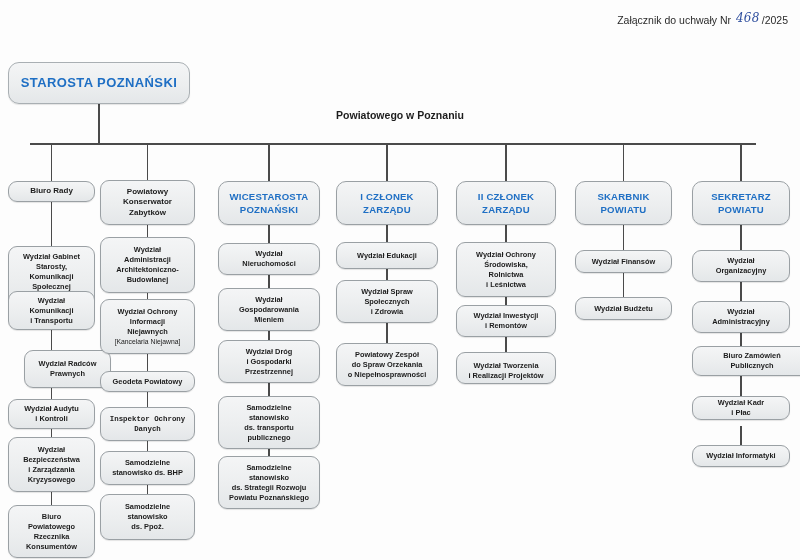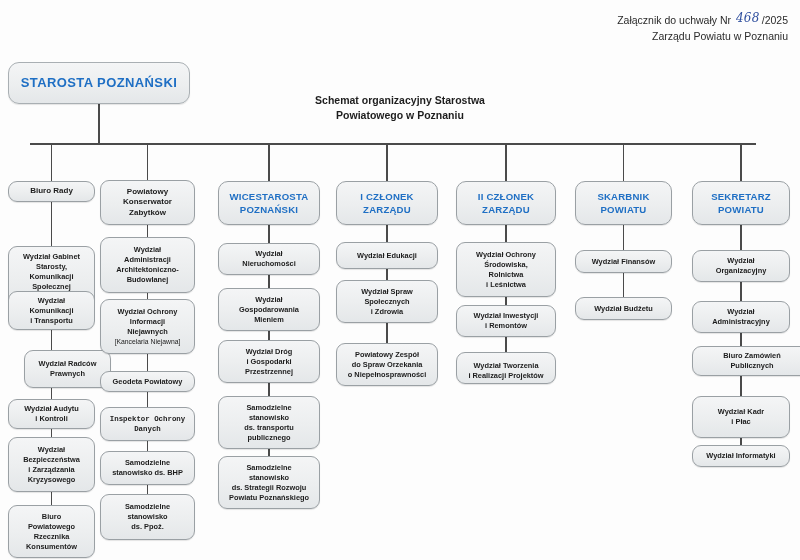--- a/index.html
+++ b/index.html
@@ -107,25 +107,24 @@
   }
 </style>
 </head>
 <body>
 
 <div id="page">
 
   <div class="hdr">
     <span class="ln"><span>Załącznik do uchwały Nr</span>
       <span class="ink">468</span><span>/2025</span></span>
-    <span class="ln">Zarządu Powiatu w Poznaniu</span>
   </div>
 
   <div class="diagram-title">
-    <span>Schemat organizacyjny Starostwa</span><br>
+    <br>
     <span>Powiatowego w Poznaniu</span>
   </div>
 
   <div class="box root" id="root-box" style="left: 8px; top: 62px; width: 182px; height: 42px;">
     <span class="txt">STAROSTA POZNAŃSKI</span>
   </div>
 
   <div id="connectors">
       <div class="vline" style="left: 98.2px; top: 104px; height: 39px;"></div>
       <div class="hline" style="left: 30px; top: 143px; width: 726px;"></div>
@@ -266,21 +265,21 @@
       </div>
       <div class="box" style="left: 692px; top: 250px; width: 98px; height: 32px;">
         <span class="txt">Wydział<br>Organizacyjny</span>
       </div>
       <div class="box" style="left: 692px; top: 301px; width: 98px; height: 32px;">
         <span class="txt">Wydział<br>Administracyjny</span>
       </div>
       <div class="box" style="left: 692px; top: 346px; width: 120px; height: 30px;">
         <span class="txt">Biuro Zamówień<br>Publicznych</span>
       </div>
-      <div class="box" style="left: 692px; top: 396px; width: 98px; height: 42px;">
+      <div class="box" style="left: 692px; top: 396px; width: 98px; height: 24px;">
         <span class="txt">Wydział Kadr<br>i Płac</span>
       </div>
       <div class="box" style="left: 692px; top: 445px; width: 98px; height: 22px;">
         <span class="txt">Wydział Informatyki</span>
       </div>
     </div>
 
 </div>
 
 </body></html>

